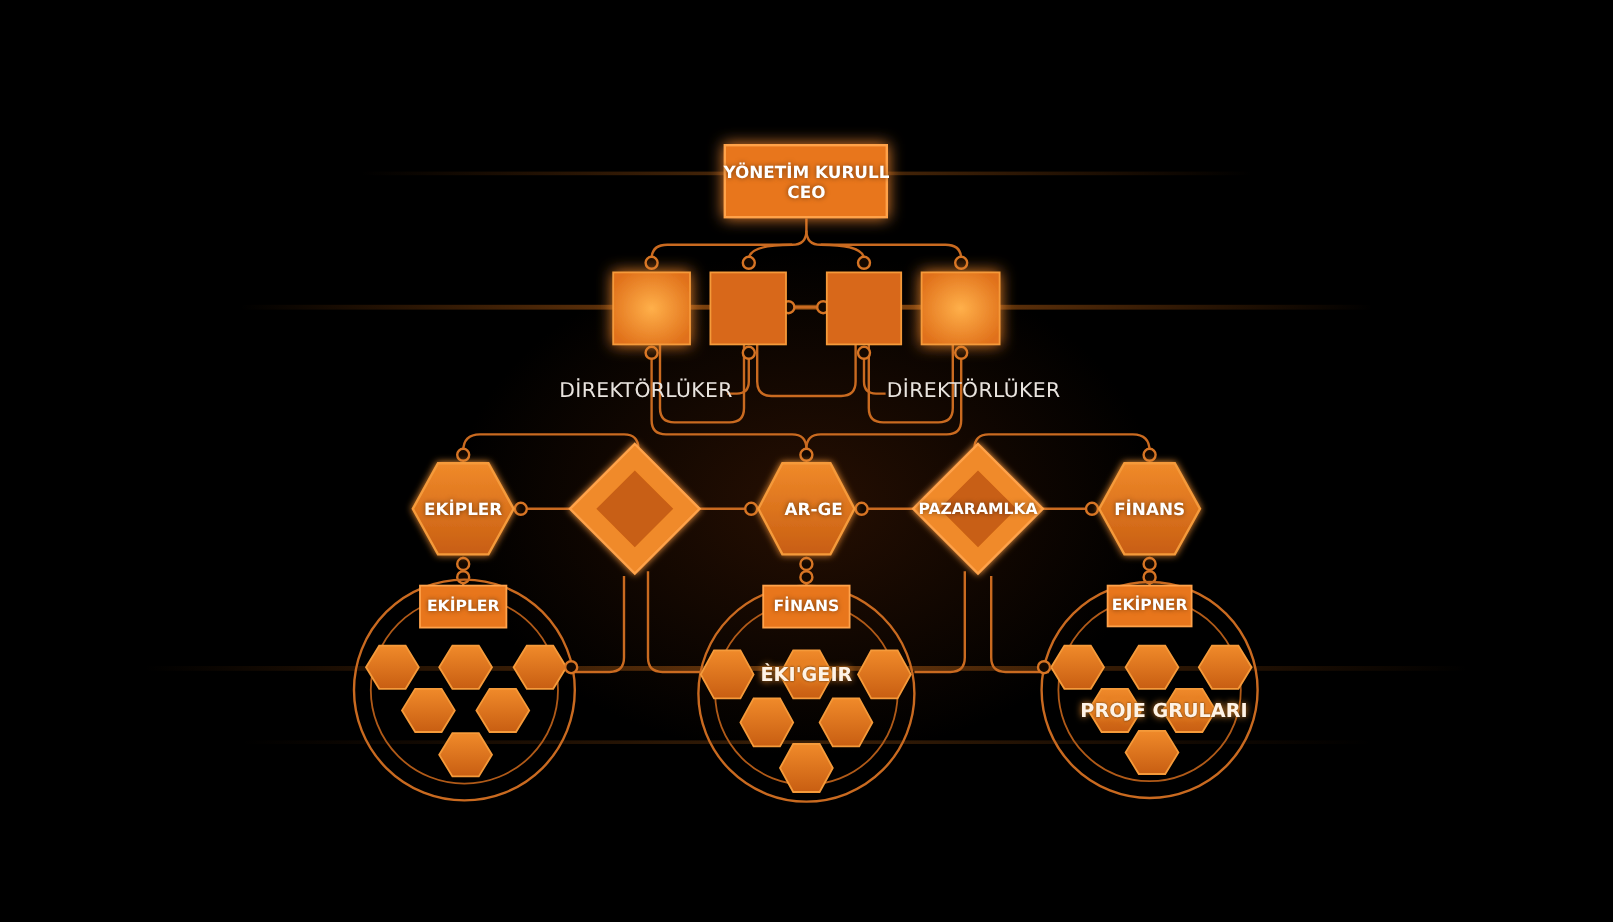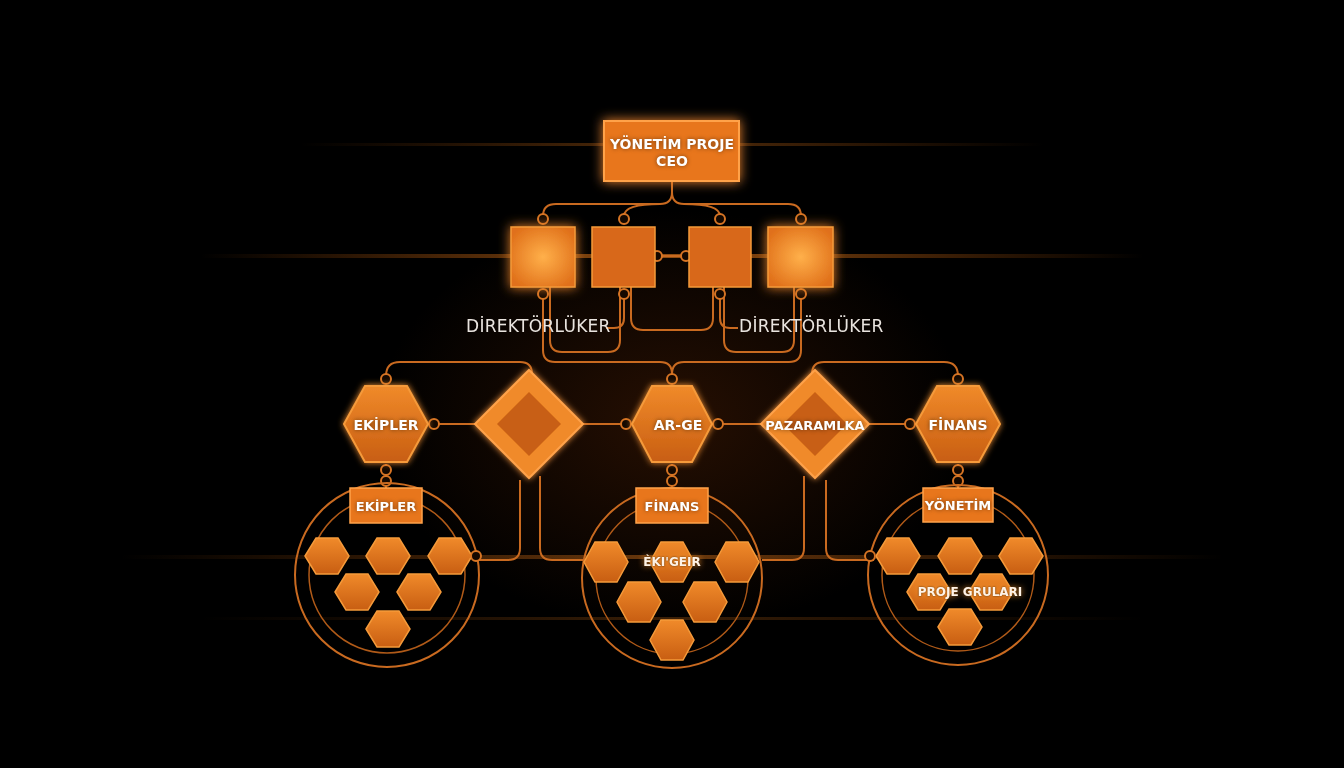--- a/index.html
+++ b/index.html
@@ -21,21 +21,21 @@
     white-space: nowrap; transform: translate(-50%, -50%);
     text-shadow: 0 0 4px rgba(0,0,0,0.5);
   }
   .lbl.small { font-size: 13px; }
   .lbl.med { font-size: 14px; }
   .lbl.ceo { font-size: 14px; line-height: 17px; }
   .lbl.dir {
     font-weight: normal; font-size: 17px; color: #e9e4df; letter-spacing: 0.3px;
     transform: translate(0, -50%); text-shadow: none;
   }
-  .lbl.overlay { font-size: 12px; color: #fff3e6; text-shadow: 0 0 6px #ff9a30, 0 0 2px #000; }
+  .lbl.overlay { font-size: 16px; color: #fff3e6; text-shadow: 0 0 6px #ff9a30, 0 0 2px #000; }
 </style>
 </head>
 <body>
 
 <div class="stage">
 <svg class="diagram" width="1344" height="768" viewBox="0 0 1344 768">
   <defs>
     <filter id="glow" x="-50%" y="-50%" width="200%" height="200%">
       <feGaussianBlur stdDeviation="6" result="b"></feGaussianBlur>
       <feMerge>
@@ -197,31 +197,31 @@
       <polygon points="999,556 1010,538 1032,538 1043,556 1032,574 1010,574"></polygon>
       <polygon points="907,592 918,574 940,574 951,592 940,610 918,610"></polygon>
       <polygon points="969,592 980,574 1002,574 1013,592 1002,610 980,610"></polygon>
       <polygon points="938,627 949,609 971,609 982,627 971,645 949,645"></polygon>
     </g>
     <circle cx="870" cy="556" r="5" fill="#140800" stroke="#D67424" stroke-width="2"></circle>
   </g>
 </svg>
 
 <div class="lbl ceo" style="left:672px; top:153px;">
-  <div>YÖNETİM PROJE</div>
+  <div>YÖNETİM KURULL</div>
   <div>CEO</div>
 </div>
 
 <div class="lbl dir" style="left:466px; top:326px;">DİREKTÖRLÜKER</div>
 <div class="lbl dir" style="left:739px; top:326px;">DİREKTÖRLÜKER</div>
 
 <div class="lbl med" style="left:386px; top:425px;">EKİPLER</div>
 <div class="lbl med" style="left:672px; top:425px;padding-left:12px;">AR-GE</div>
 <div class="lbl small" style="left:815px; top:425px;">PAZARAMLKA</div>
 <div class="lbl med" style="left:958px; top:425px;">FİNANS</div>
 
 <div class="lbl small" style="left:386px; top:506px;">EKİPLER</div>
 <div class="lbl small" style="left:672px; top:506px;">FİNANS</div>
-<div class="lbl small" style="left:958px; top:505px;">YÖNETİM</div>
+<div class="lbl small" style="left:958px; top:505px;">EKİPNER</div>
 
 <div class="lbl overlay" style="left:672px; top:562px;">ЀKI'GEIR</div>
 <div class="lbl overlay" style="left:958px; top:592px;padding-left:24px;">PROJE GRULARI</div>
 </div>
 
 </body></html>

